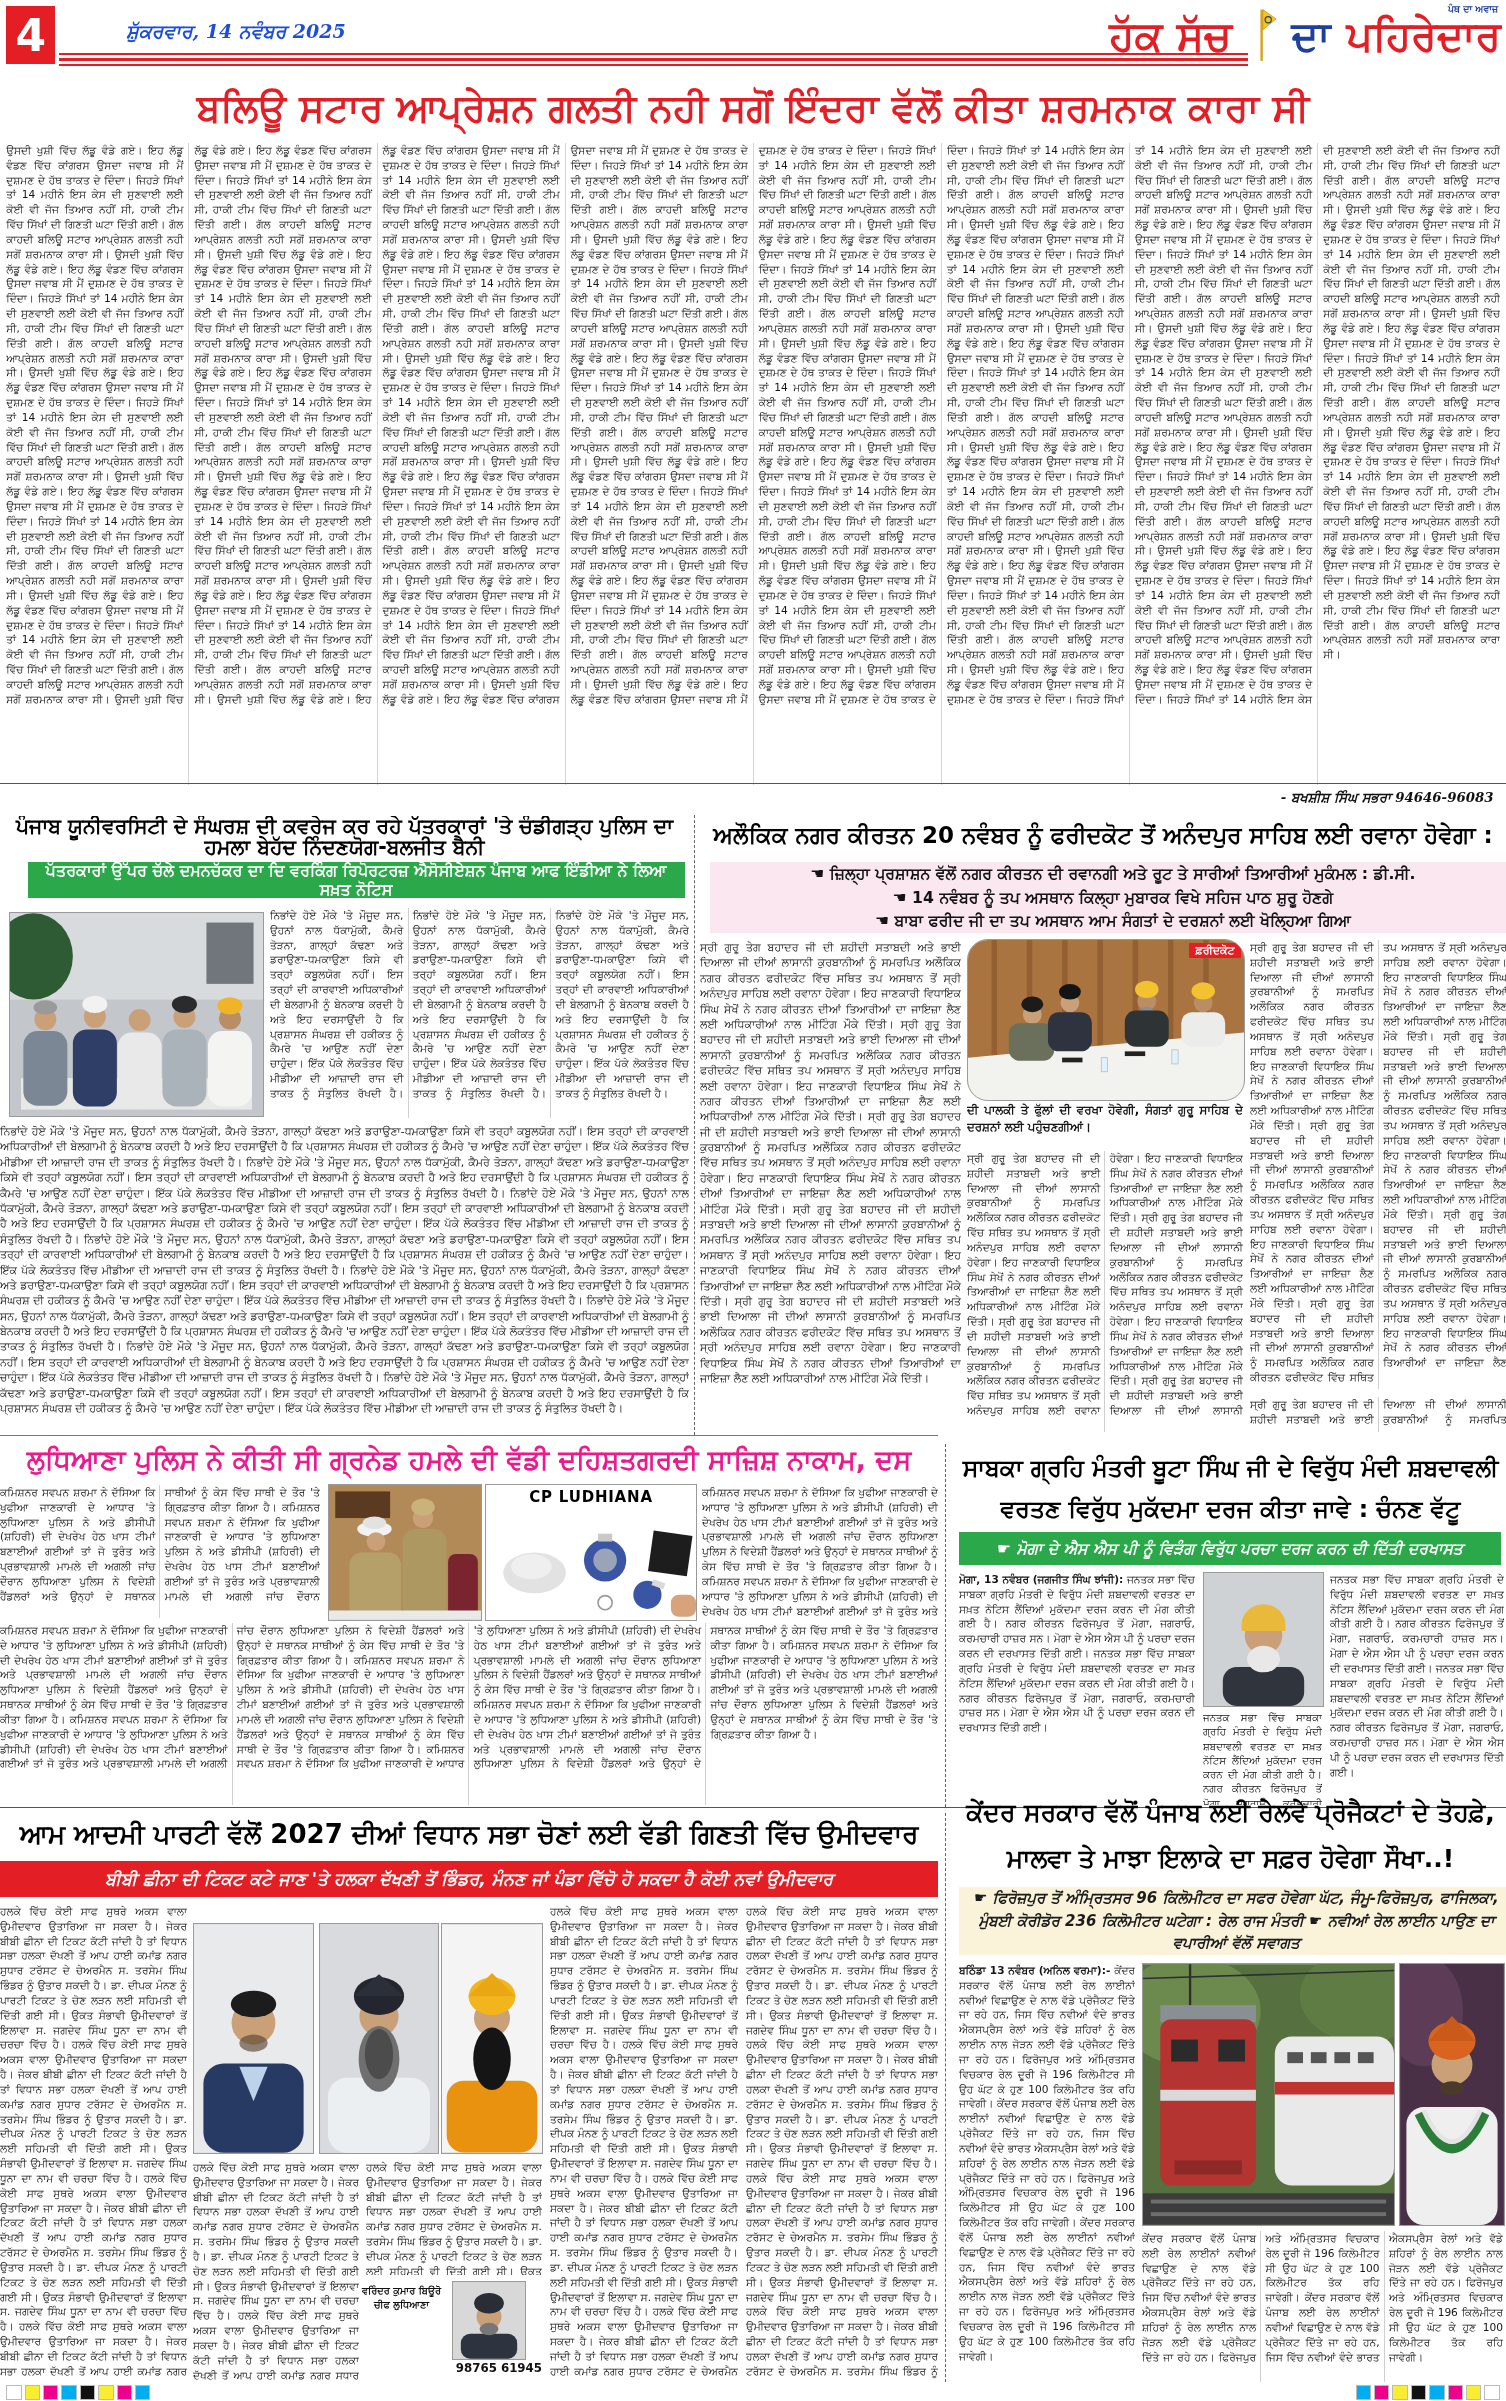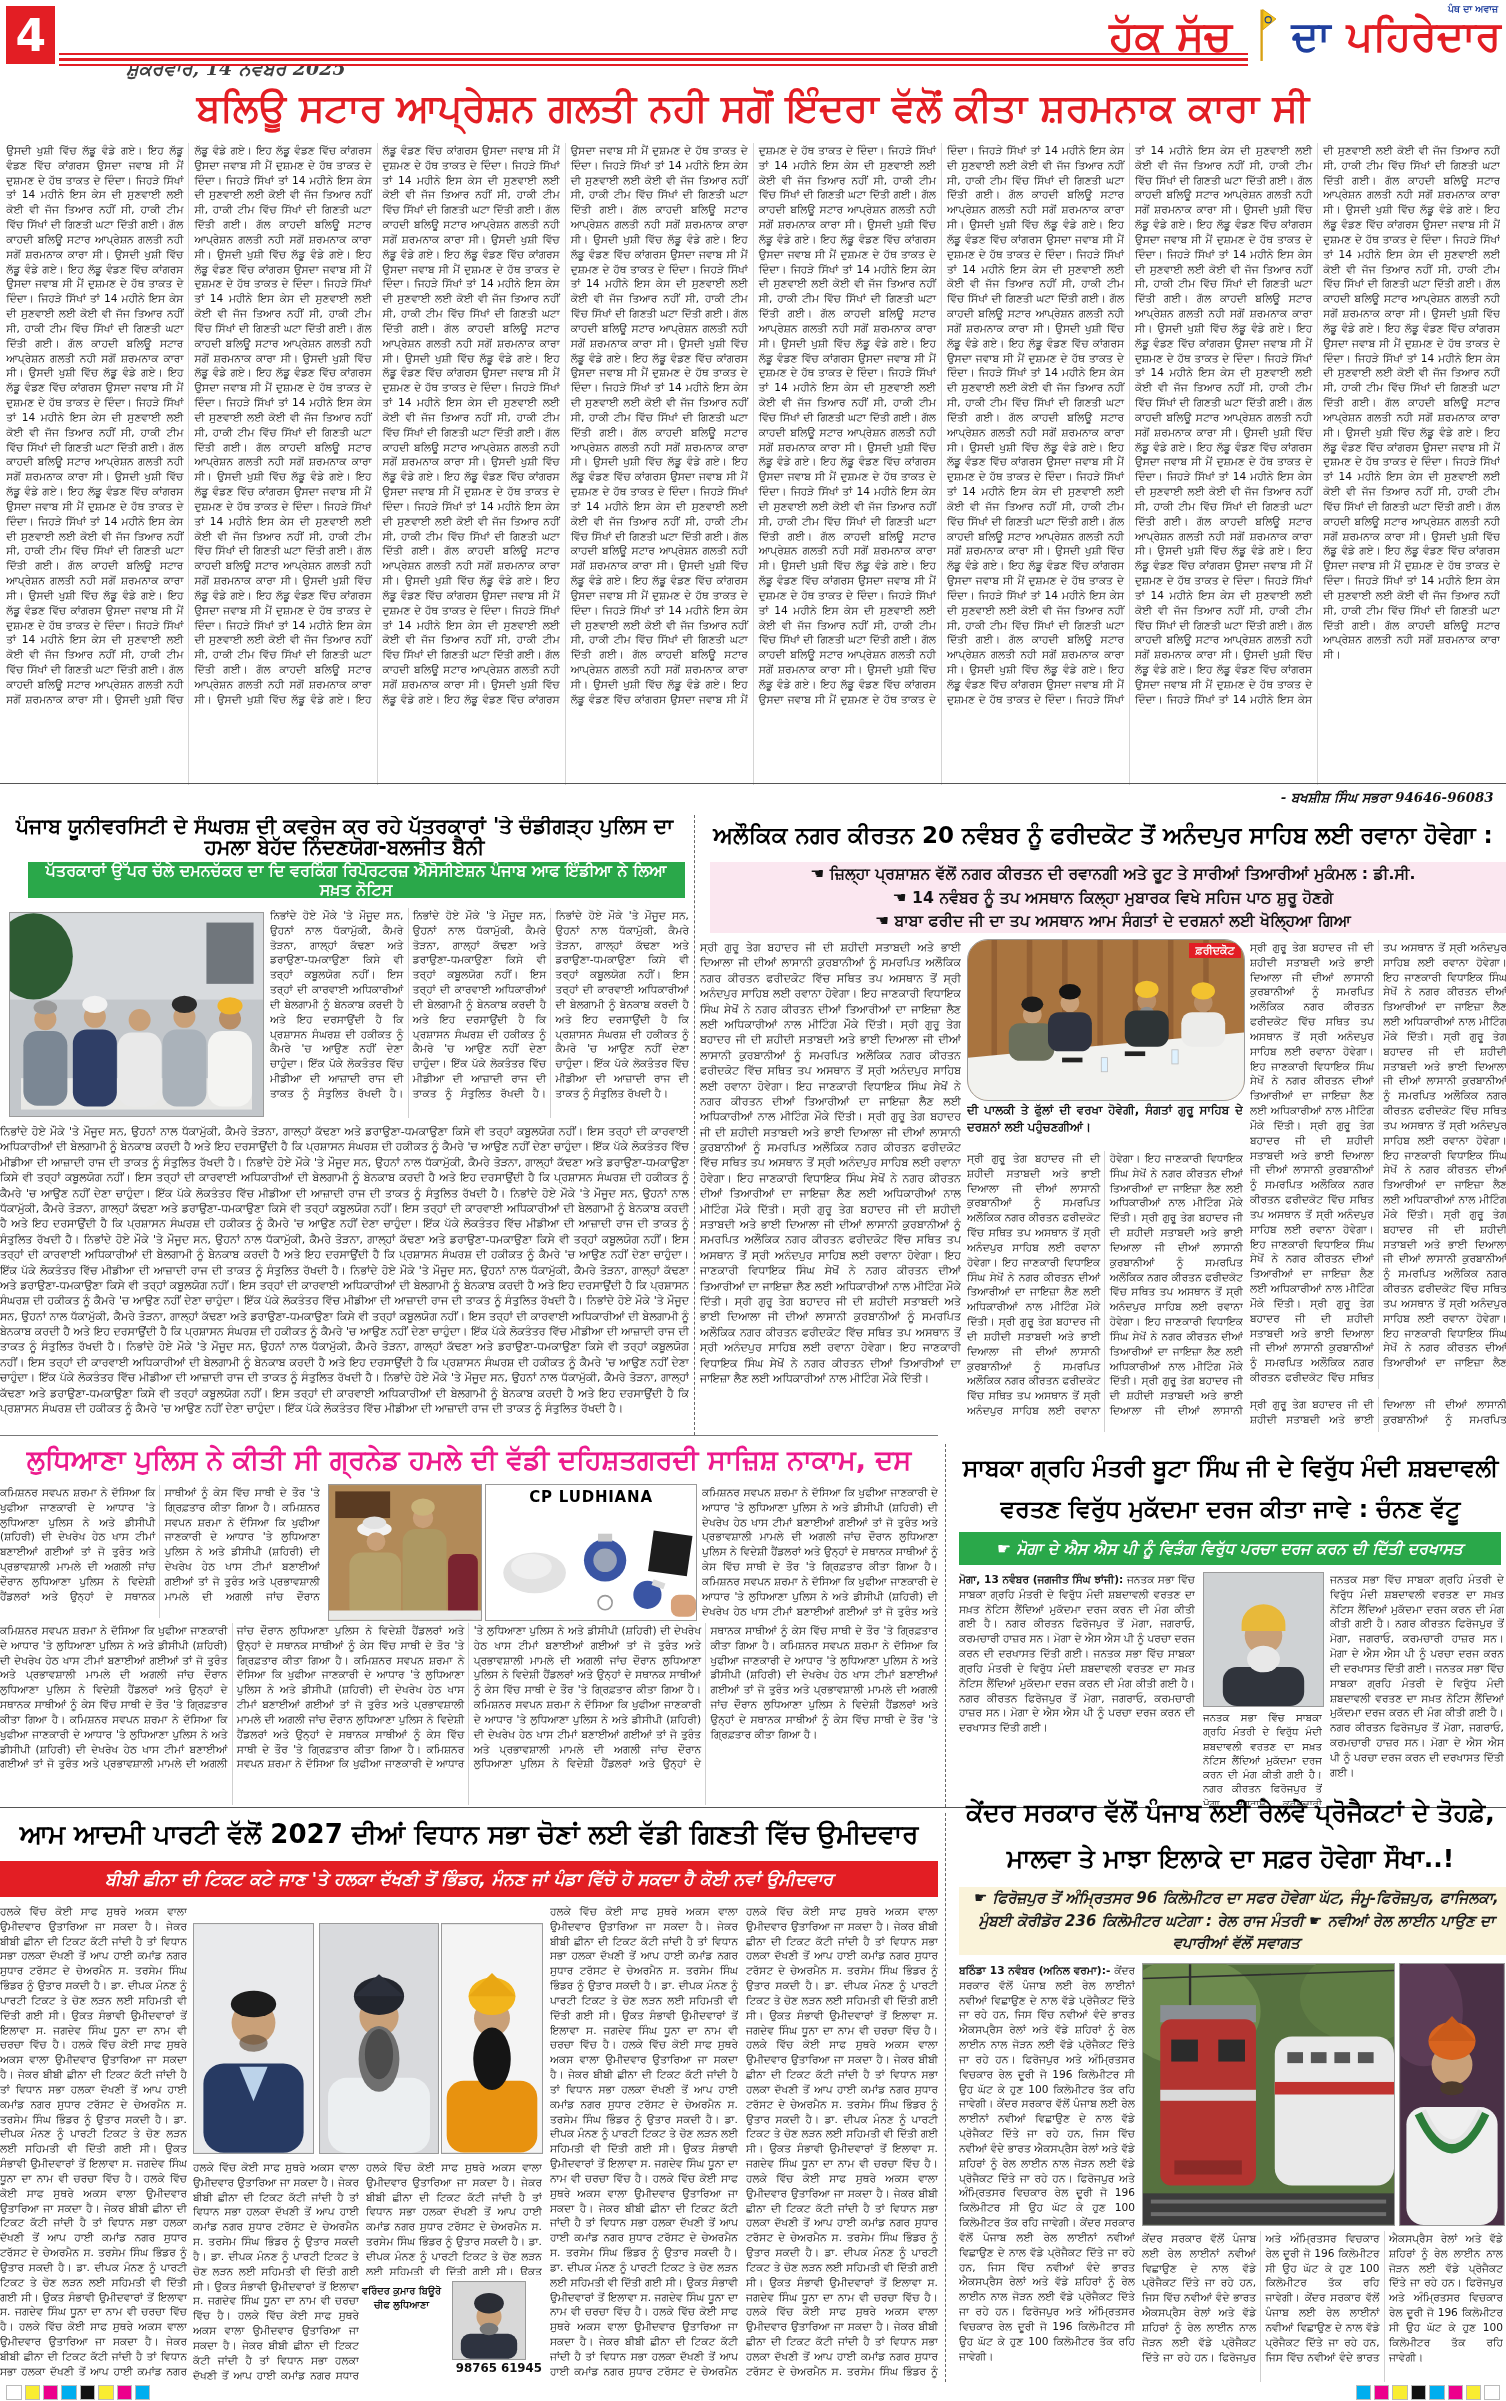--- a/index.html
+++ b/index.html
@@ -23,21 +23,21 @@
   .regrow div{width:13.3px;height:13.3px;border:0.8px solid #bbb;}
 </style>
 </head>
 <body>
 
 <div id="page">
 
   <div class="abs" style="left:6.3px;top:6.3px;width:49px;height:58px;background:#e31e24;color:#fff;
               font-size:44px;font-weight:bold;display:flex;align-items:center;justify-content:center;">4</div>
   <div class="abs" style="left:126px;top:20.4px;font-family:'DejaVu Serif',serif;font-style:italic;
-              font-weight:bold;font-size:19px;color:#404040;margin-top:37px;">ਸ਼ੁੱਕਰਵਾਰ, 14 ਨਵੰਬਰ 2025</div>
+              font-weight:bold;font-size:19px;color:#1d4ed8;">ਸ਼ੁੱਕਰਵਾਰ, 14 ਨਵੰਬਰ 2025</div>
   <div class="abs" style="left:59px;top:53px;width:1189px;height:13.3px;
               background:repeating-linear-gradient(to bottom,#e31e24 0 2.4px,#fff 2.4px 5.5px);"></div>
 
   <div class="abs" style="left:926px;top:1.6px;width:575px;height:69px;display:flex;align-items:center;
               justify-content:flex-end;gap:16px;">
     <span style="color:#e31e24;font-weight:bold;font-size:41px;">ਹੱਕ ਸੱਚ</span>
     <span style="display:inline-block;">
       <svg width="28" height="57" viewBox="0 0 36 72">
         <rect x="16" y="4" width="3" height="66" fill="#d8a012"></rect>
         <polygon points="19,4 36,16 19,30" fill="#f5c518" stroke="#c9920a" stroke-width="1"></polygon>

